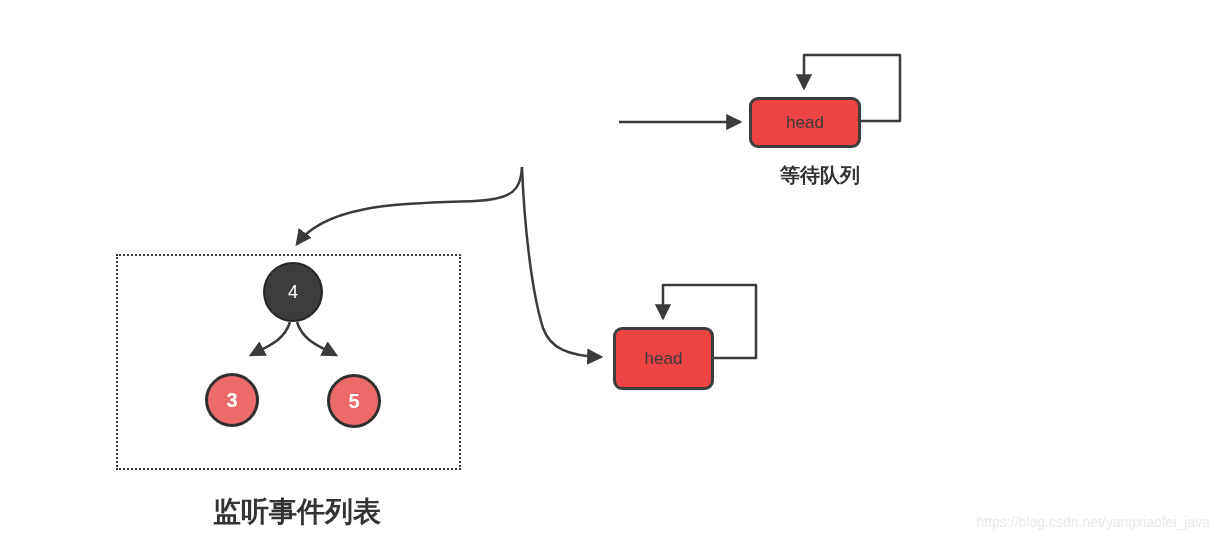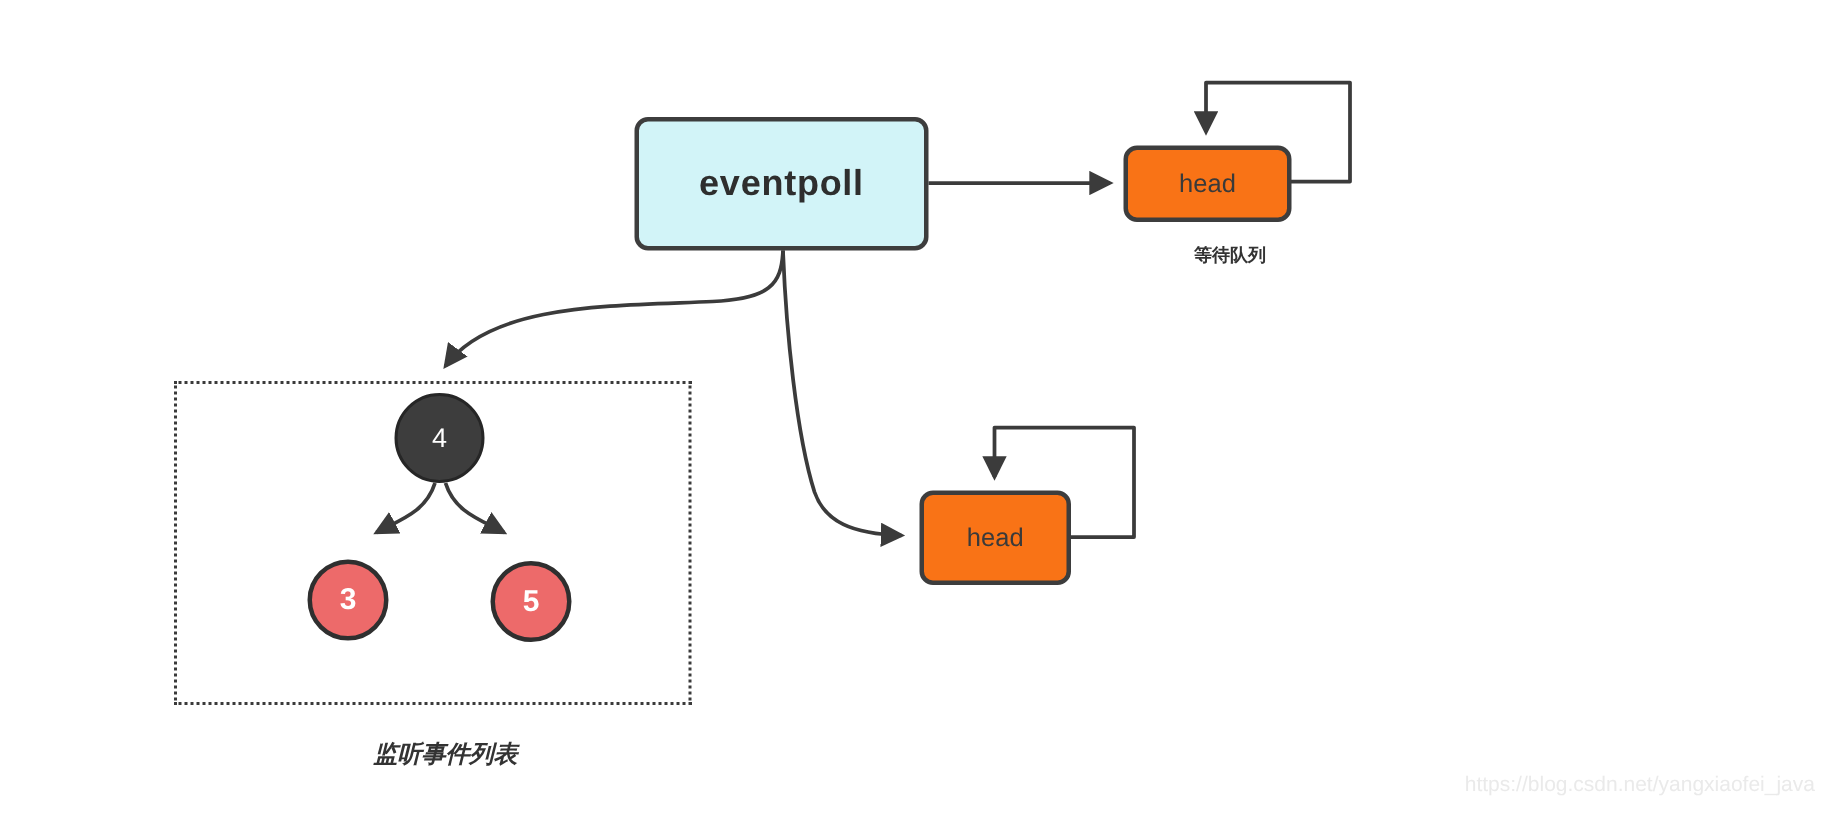--- a/index.html
+++ b/index.html
@@ -22,48 +22,48 @@
     height: 544px;
   }
   .box {
     position: absolute;
     box-sizing: border-box;
     border: 3px solid #3d3d3d;
     border-radius: 9px;
     display: flex;
     align-items: center;
     justify-content: center;
-    background: #f97316;
+    background: #ef4444;
     color: #333333;
   }
   .eventpoll-box {
     left: 423px; top: 78px;
     width: 196px; height: 89px;
     background: #d2f4f8;
     font-size: 24px;
     font-weight: 600;
     letter-spacing: 0.5px;
     color: #2e2e2e;
   }
   .head-box {
     font-size: 17px;
     color: #3a3a3a;
   }
   .wait-head { left: 749px; top: 97px; width: 112px; height: 51px; }
   .ready-head { left: 613px; top: 327px; width: 101px; height: 63px; }
   .caption {
     position: absolute;
     font-weight: bold;
-    font-size: 12px;
+    font-size: 20px;
     color: #333333;
     text-align: center;
   }
   .wait-caption  { left: 760px; top: 162px; width: 120px; }
   .ready-caption { left: 612px; top: 408px; width: 120px; }
-  .list-caption  { left: 177px; top: 493px; width: 240px; font-size: 16px; font-style: italic; }
+  .list-caption  { left: 177px; top: 493px; width: 240px; font-size: 28px; }
   .dotted-box {
     position: absolute;
     left: 116px; top: 254px;
     width: 345px; height: 216px;
     box-sizing: border-box;
     border: 2px dotted #3a3a3a;
     background: transparent;
   }
   .node {
     position: absolute;
@@ -124,23 +124,20 @@
 
         <path d="M 712,358 L 756,358 L 756,285 L 663,285 L 663,318" marker-end="url(#arrow)"></path>
 
         <path d="M 290,322 C 284,341 268,346 251,355" marker-end="url(#arrow)"></path>
 
         <path d="M 297,322 C 303,341 319,346 336,355" marker-end="url(#arrow)"></path>
       </g>
     </svg>
   </div>
 
-  <div class="box eventpoll-box">
-    <span>eventpoll</span>
-  </div>
 
   <div class="box head-box wait-head">
     <span>head</span>
   </div>
   <div class="caption wait-caption">等待队列</div>
 
   <div class="box head-box ready-head">
     <span>head</span>
   </div>
 

